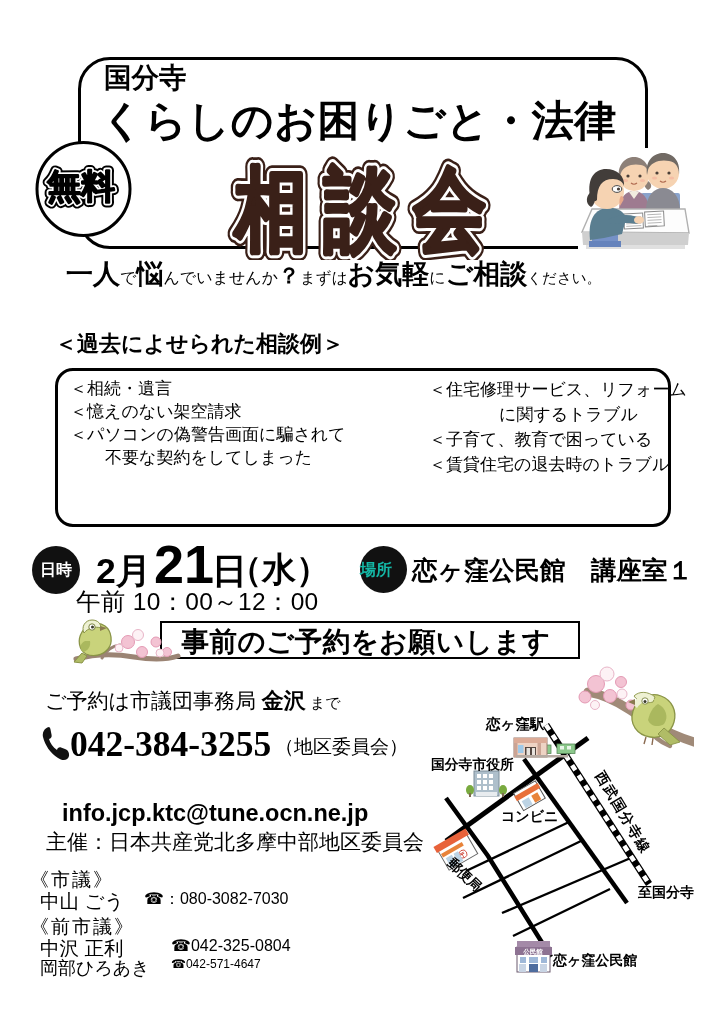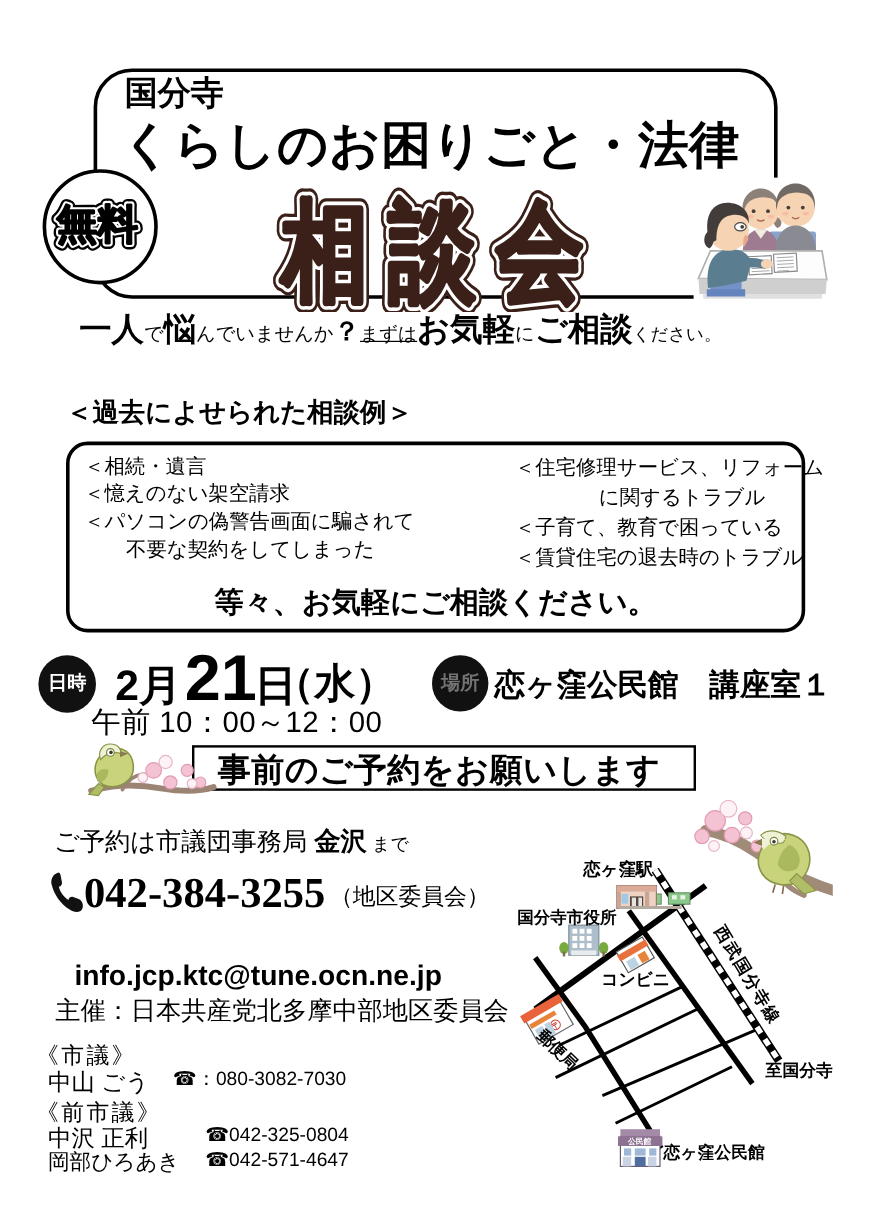--- a/index.html
+++ b/index.html
@@ -93,43 +93,42 @@
 <path d="M29,52 C24,55 23,64 29,67 C33,65 34,57 32,52 Z" fill="#423d3a"></path>
 <ellipse cx="55" cy="49" rx="4.8" ry="3.4" fill="#fff" stroke="#4a4a4a" stroke-width="1"></ellipse>
 <circle cx="56.5" cy="49" r="1.6" fill="#4a3f38"></circle>
 <path d="M59,56 C61,56 62,58 61.5,60 L58,66 C57,64 57,58 59,56 Z" fill="#e8a88a"></path>
 <path d="M46,80 C54,75 64,74 72,76 L78,78 L76,84 L68,83 C60,83 50,84 46,83 Z" fill="#5a7e90"></path>
 <ellipse cx="77" cy="80" rx="5" ry="3.8" fill="#f6d3b2"></ellipse>
 </g>
 </svg>
 
 <div class="abs" style="left:66px;top:256px;font-size:16px;">
-<span class="b" style="font-size:27px;">一人</span><span>で</span><span class="b" style="font-size:27px;">悩</span><span>んでいませんか</span><span class="b" style="font-size:22px;">？</span><span style="font-size:15.5px;text-decoration:underline;">まずは</span><span class="b" style="font-size:27px;">お気軽</span><span>に</span><span class="b" style="font-size:27px;">ご相談</span><span style="font-size:14.5px;">ください。</span>
+<span class="b" style="font-size:27px;">一人</span><span>で</span><span class="b" style="font-size:27px;">悩</span><span>んでいませんか</span><span class="b" style="font-size:22px;">？</span><span style="font-size:15.5px;">まずは</span><span class="b" style="font-size:27px;">お気軽</span><span>に</span><span class="b" style="font-size:27px;">ご相談</span><span style="font-size:14.5px;">ください。</span>
 </div>
 
 
 <div class="abs b" style="left:55px;top:329px;font-size:22px;">＜過去によせられた相談例＞</div>
 
 <div class="abs" style="left:55px;top:368px;width:610px;height:153px;border:3px solid #000;border-radius:18px;"></div>
 
 <div class="abs" style="left:70px;top:377px;font-size:17px;line-height:23px;">＜相続・遺言<br>＜憶えのない架空請求<br>＜パソコンの偽警告画面に騙されて<br><span style="margin-left:35px;">不要な契約をしてしまった</span></div>
 
 <div class="abs" style="left:385px;top:377px;font-size:17px;line-height:25px;margin-left:44px;">＜住宅修理サービス、リフォーム<br><span style="margin-left:70px;">に関するトラブル</span><br>＜子育て、教育で困っている<br>＜賃貸住宅の退去時のトラブル</div>
 
-<div class="abs b" style="left:363px;top:486px;font-size:24.3px;transform:translateX(-50%);">等々、お気軽にご相談ください。</div>
 
 <div class="abs" style="left:32px;top:546px;width:48px;height:48px;border-radius:50%;background:#111;color:#fff;font-size:16px;font-weight:bold;text-align:center;line-height:48px;">日時</div>
 
 <svg class="abs" style="left:90px;top:535px;" width="240" height="58" viewBox="0 0 240 58">
 <text font-family="'Liberation Sans',sans-serif" font-weight="bold" fill="#000" y="48"><tspan x="6" font-size="35.5">2月</tspan><tspan x="64" font-size="54">21</tspan><tspan x="122" font-size="35">日</tspan><tspan x="138" dy="-2" font-size="34">（水）</tspan></text>
 </svg>
 
 <div class="abs" style="left:76px;top:585px;font-size:24.5px;letter-spacing:0.3px;">午前 10：00～12：00</div>
 
-<div class="abs" style="left:360px;top:546px;width:47px;height:47px;border-radius:50%;background:#111;color:#737373;font-size:16px;font-weight:bold;text-align:center;line-height:47px;">場所</div>
+<div class="abs" style="left:360px;top:546px;width:47px;height:47px;border-radius:50%;background:#111;color:#14b8a6;font-size:16px;font-weight:bold;text-align:left;line-height:47px;">場所</div>
 
 <div class="abs b" style="left:412px;top:553px;font-size:25.5px;">恋ヶ窪公民館　講座室１</div>
 
 <div class="abs" style="left:160px;top:621px;width:416px;height:34px;border:2px solid #000;"></div>
 <div class="abs b" style="left:366px;top:624px;font-size:27.5px;letter-spacing:0.5px;transform:translateX(-50%);">事前のご予約をお願いします</div>
 
 <svg class="abs" style="left:72px;top:612px;" width="110" height="66" viewBox="0 0 110 66">
 <path d="M4,47 C22,42 40,41 62,45 C80,48 94,48 106,44" fill="none" stroke="#9b8474" stroke-width="5" stroke-linecap="round"></path>
 <path d="M30,46 C34,38 40,34 48,33" fill="none" stroke="#9b8474" stroke-width="3" stroke-linecap="round"></path>
 <g fill="#f3c3d3" stroke="#e49ab4" stroke-width="1">
@@ -177,21 +176,21 @@
 <div class="abs" style="left:144px;top:889px;font-size:16px;">☎：080-3082-7030</div>
 
 <div class="abs" style="left:30px;top:914px;font-size:19px;letter-spacing:2px;">《前市議》</div>
 
 <div class="abs" style="left:40px;top:935px;font-size:19.5px;">中沢 正利</div>
 
 <div class="abs" style="left:171px;top:936px;font-size:16px;">☎042-325-0804</div>
 
 <div class="abs" style="left:40px;top:956px;font-size:18px;">岡部ひろあき</div>
 
-<div class="abs" style="left:171px;top:957px;font-size:16px;">☎042-571-4647</div>
+<div class="abs" style="left:171px;top:957px;font-size:12px;">☎042-571-4647</div>
 
 <svg class="abs" id="mapsvg" style="left:415px;top:650px;" width="309" height="374" viewBox="415 650 309 374">
 
 <line x1="446" y1="841" x2="588" y2="738" stroke="#000" stroke-width="5"></line>
 
 <polyline points="446,798 488,856 551,957" fill="none" stroke="#000" stroke-width="4.5"></polyline>
 
 <line x1="524" y1="759" x2="627" y2="903" stroke="#000" stroke-width="4.5"></line>
 
 <line x1="466" y1="871" x2="569" y2="822" stroke="#000" stroke-width="2.4"></line>

